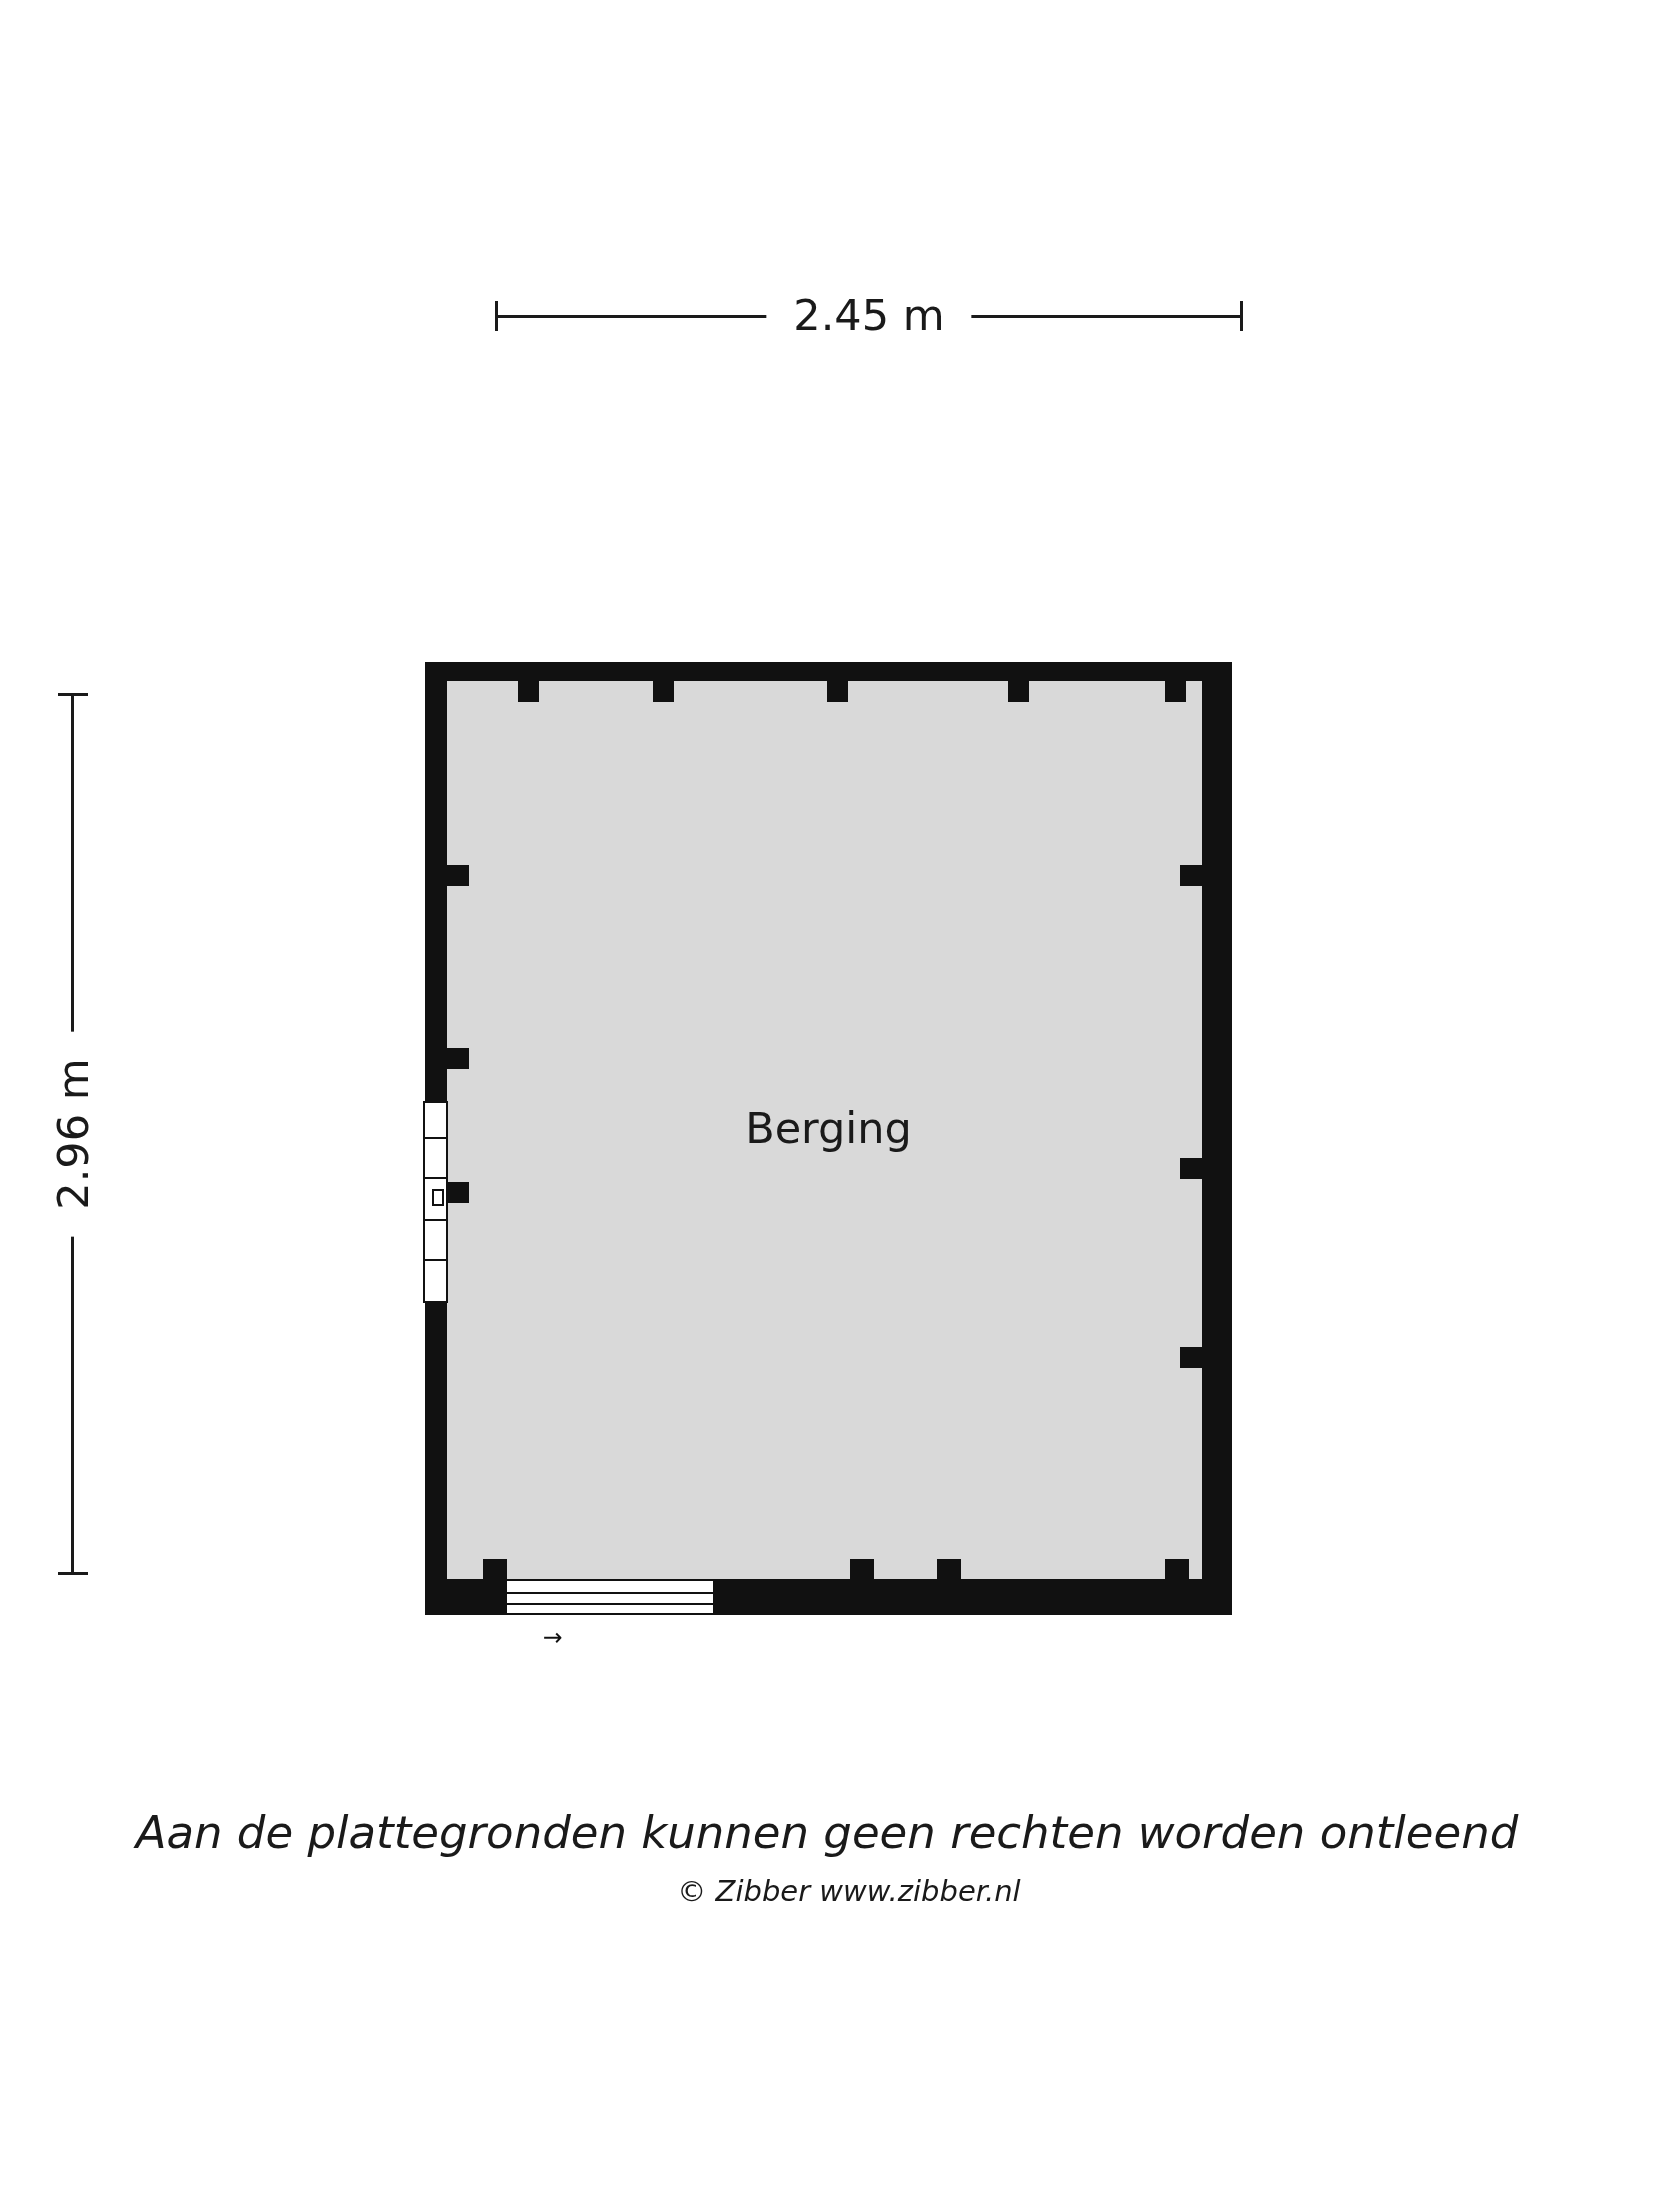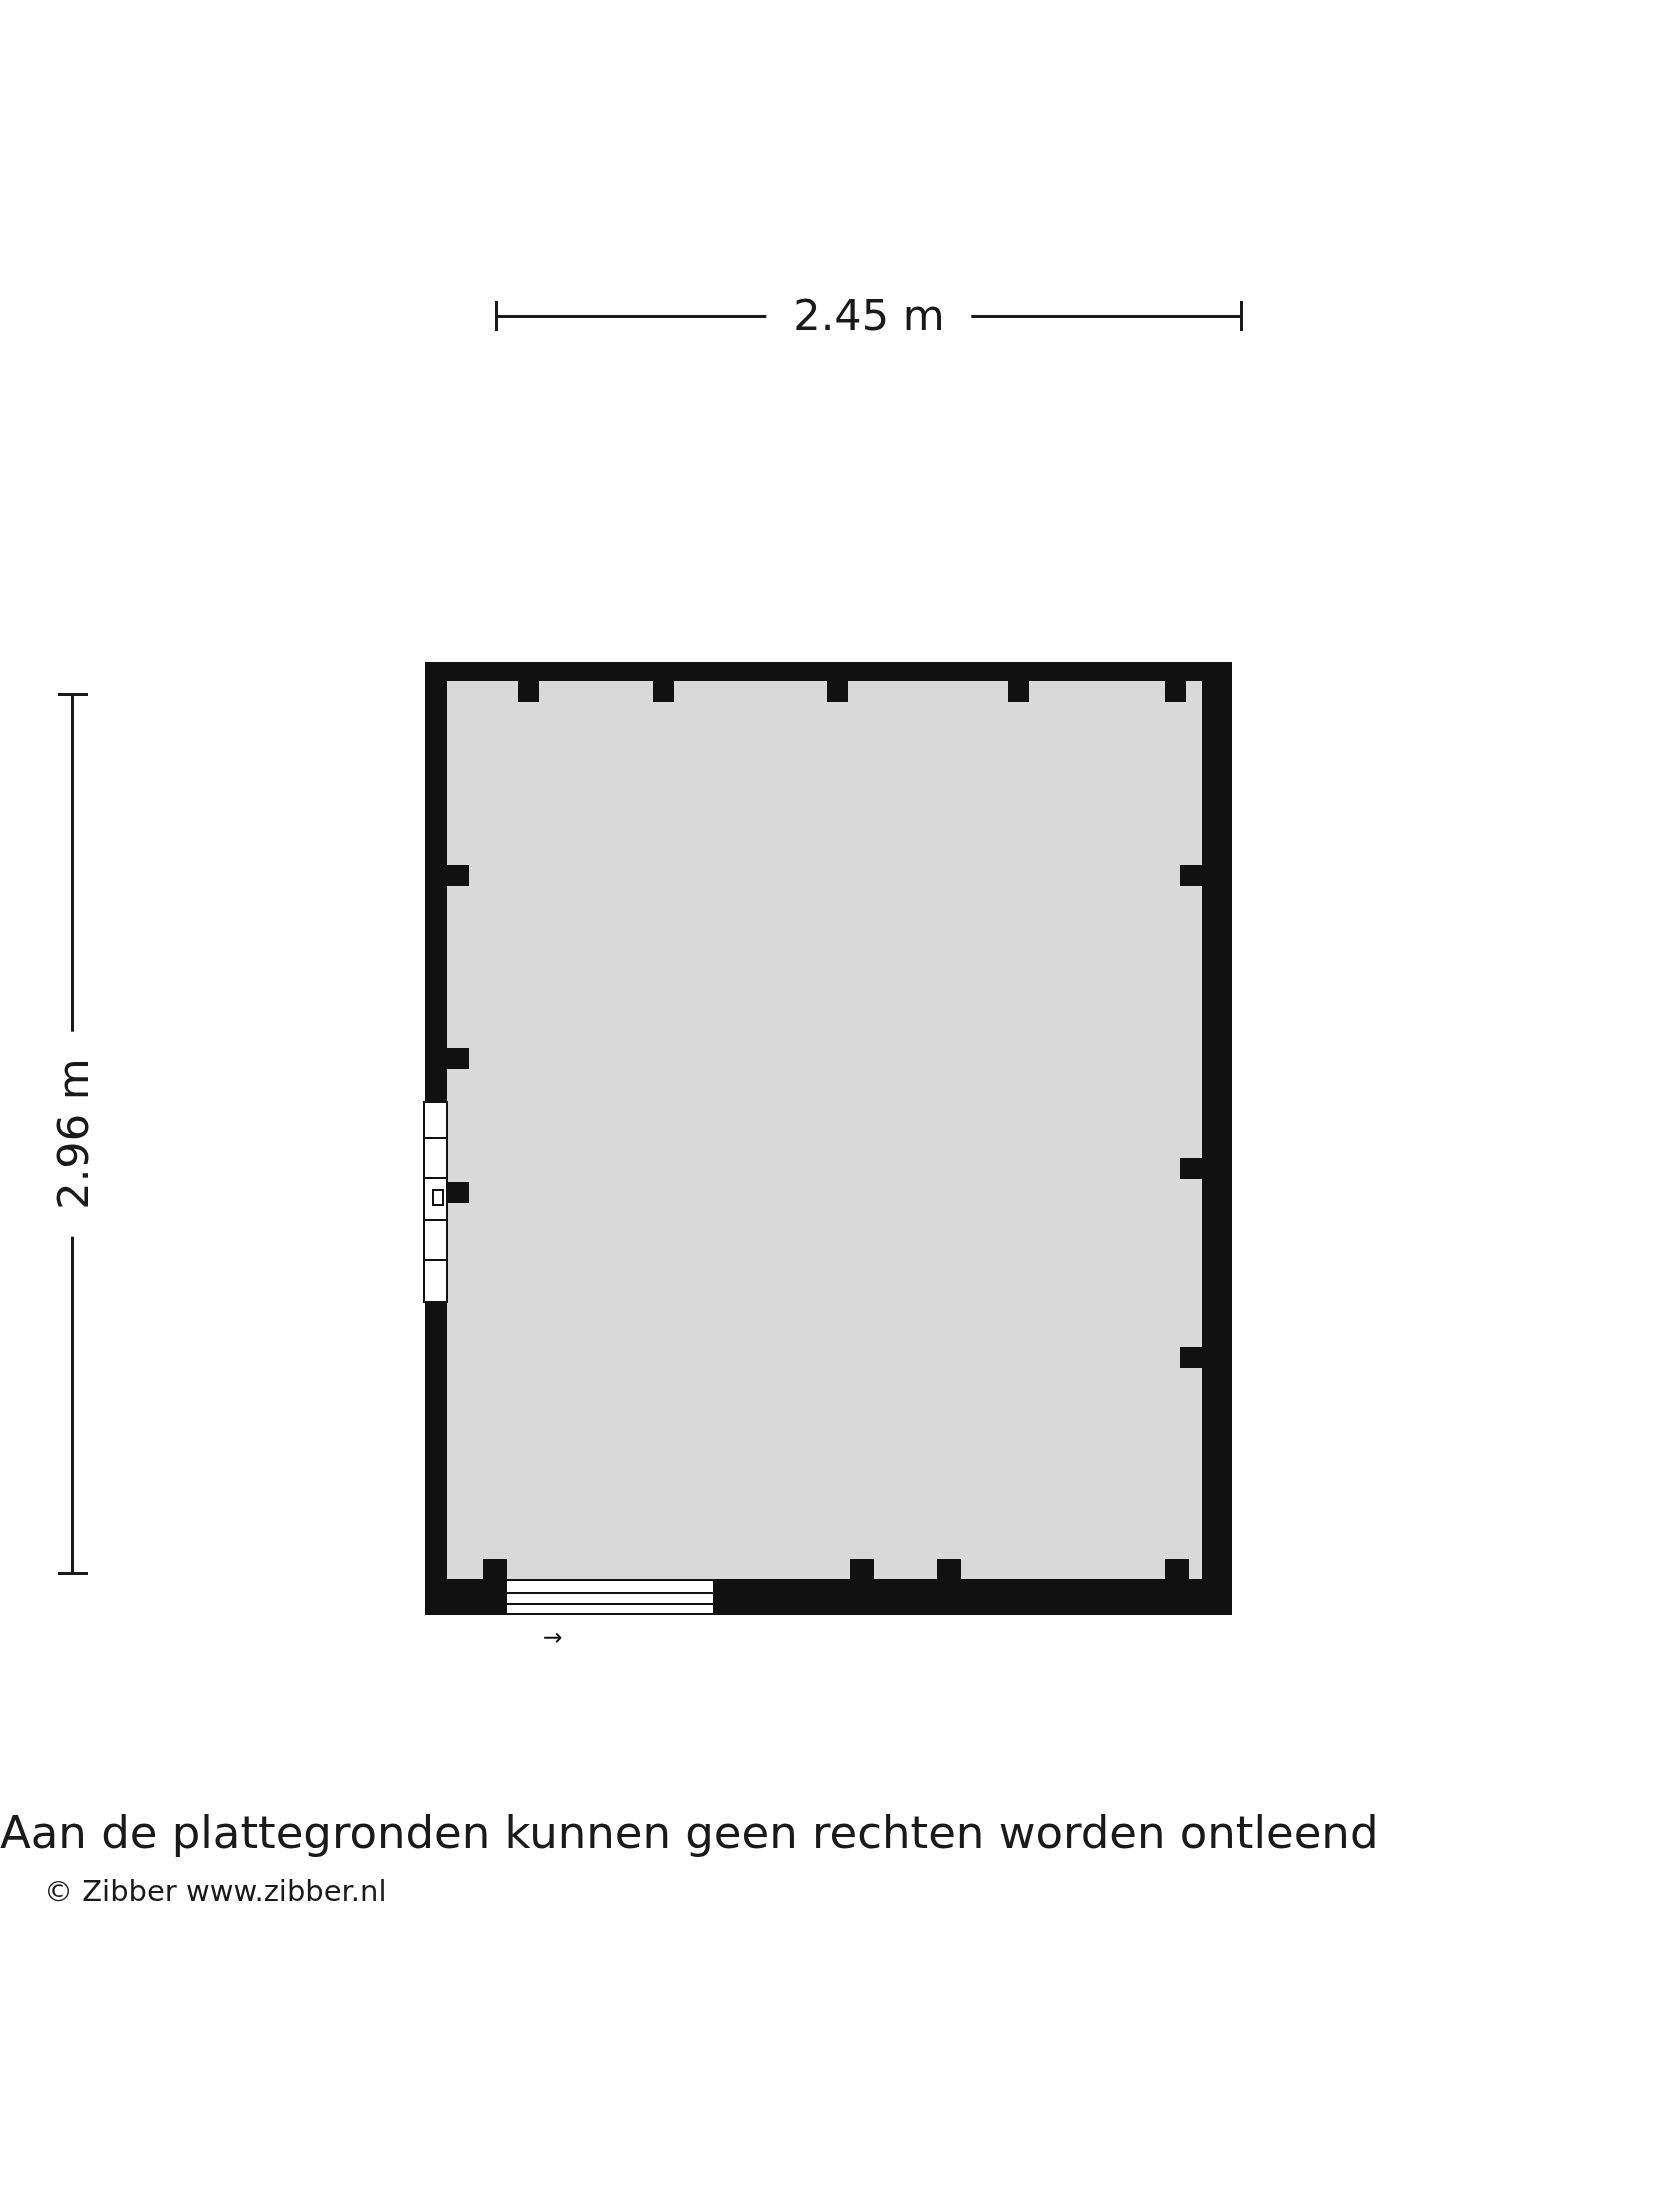--- a/index.html
+++ b/index.html
@@ -206,20 +206,22 @@
     font-size: 43px;
     color: #1a1a1a;
   }
 
   
   .footer {
     position: absolute;
     left: 0;
     top: 1804px;
     width: 1654px;
+    text-align: center;
+    font-style: italic;
   }
   .footer .line1 {
     font-size: 45px;
     line-height: 58px;
     white-space: nowrap;
   }
   .footer .line2 {
     font-size: 29px;
     line-height: 58px;
     white-space: nowrap;
@@ -278,19 +280,20 @@
     <div class="hline" style="bottom:0;"></div>
     <div class="pane" style="top:88px;"></div>
   </div>
 
   <div class="slider-bottom">
     <div class="rail" style="top:11px;"></div>
     <div class="rail" style="top:22px;"></div>
   </div>
   <div class="slider-arrow">→</div>
 
+  <div class="room-label">Berging</div>
 </div>
 
 <div class="footer">
   <div class="line1">Aan de plattegronden kunnen geen rechten worden ontleend</div>
   <div class="line2">© Zibber www.zibber.nl</div>
 </div>
 
 
 </body></html>

